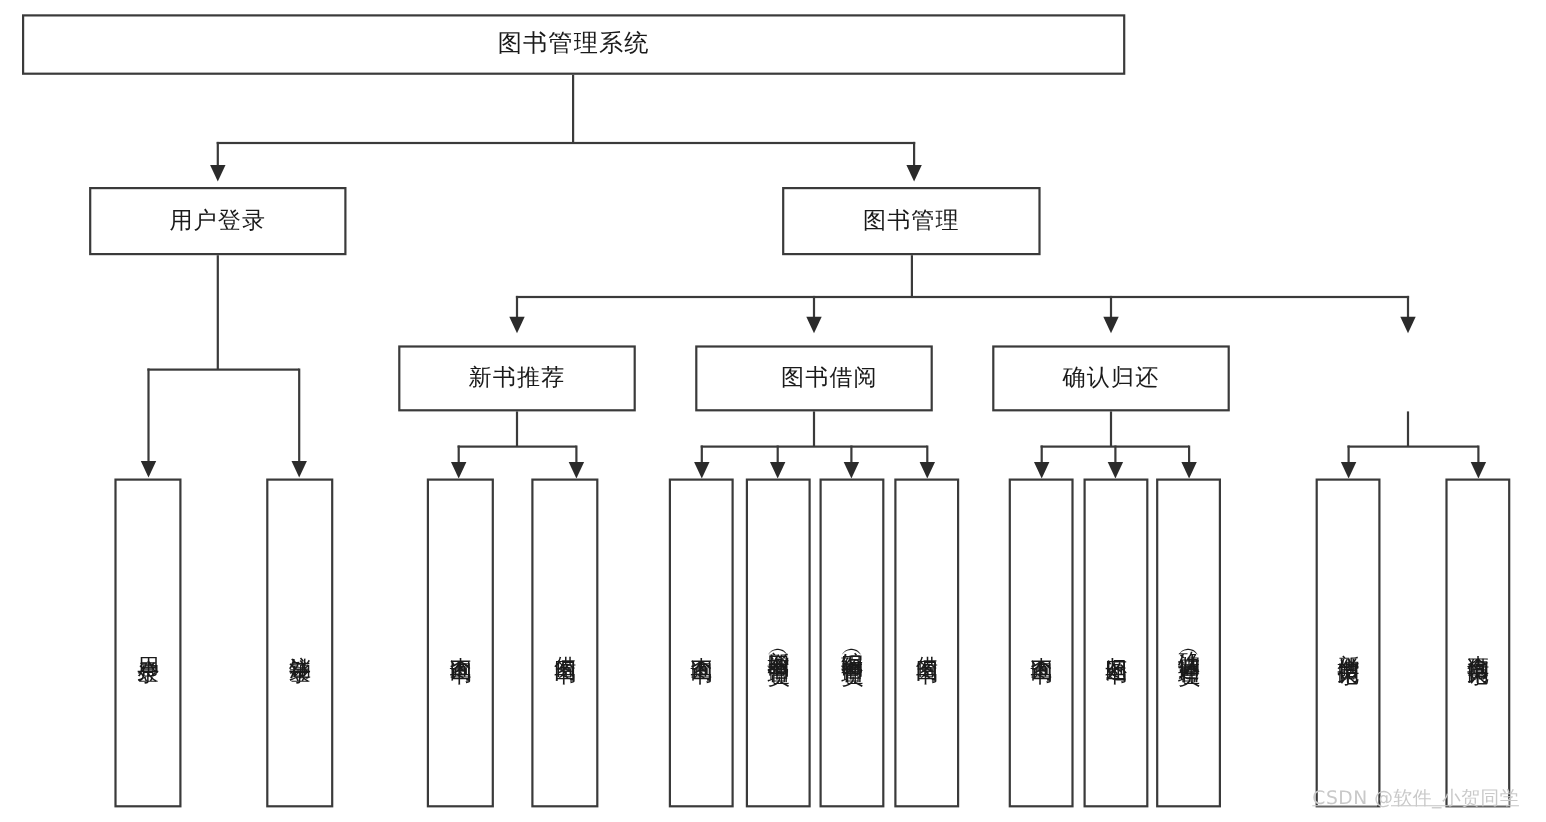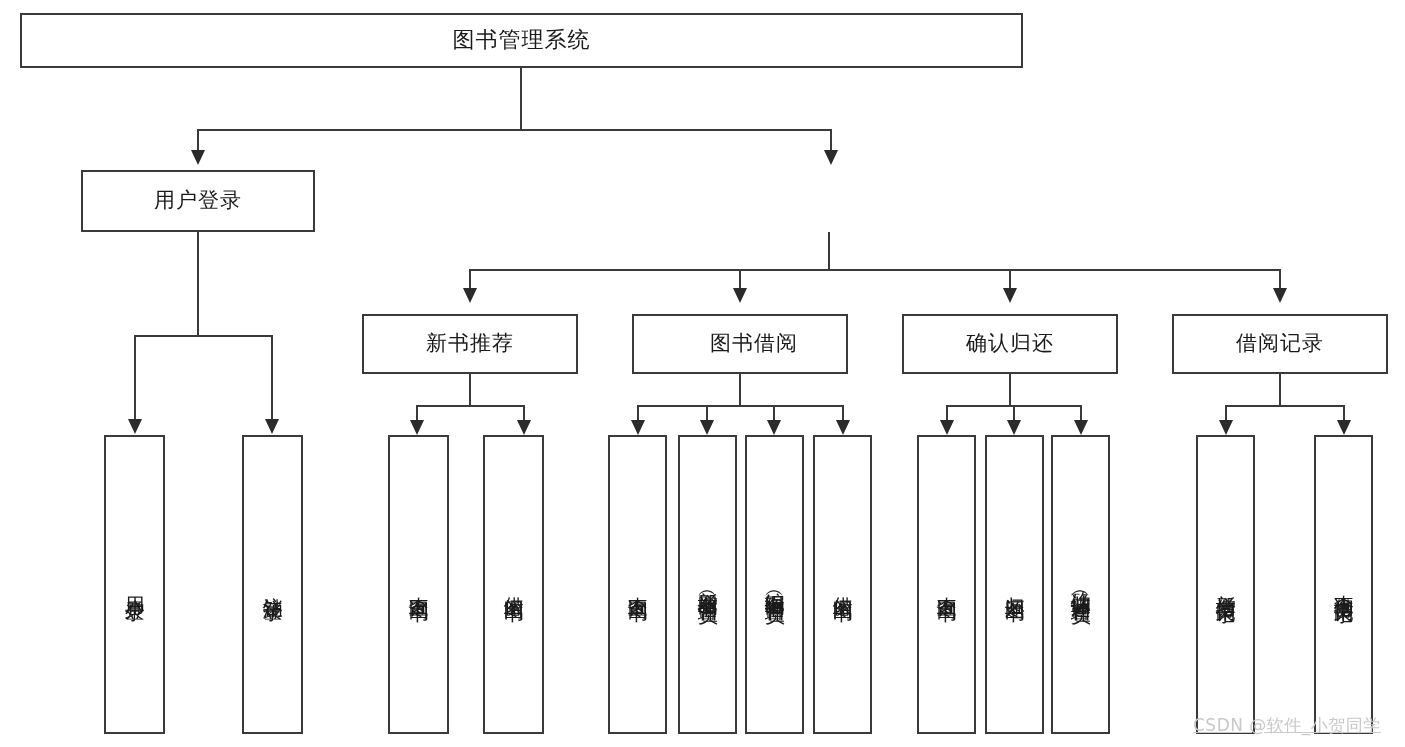--- a/index.html
+++ b/index.html
@@ -42,20 +42,21 @@
 
   <div class="line hline" style="left:197px;top:129px;width:635px;"></div>
 
   <div class="line vline" style="left:197px;top:129px;height:22px;"></div>
   <div class="arrow" style="left:191px;top:150px;"></div>
   <div class="line vline" style="left:830px;top:129px;height:22px;"></div>
   <div class="arrow" style="left:824px;top:150px;"></div>
 
   <div class="node h-node" style="left:81px;top:170px;width:234px;height:62px;">用户登录</div>
 
+  <div class="node h-node" style="left:711px;top:170px;width:235px;height:62px;">图书管理</div>
 
   <div class="line vline" style="left:197px;top:232px;height:104px;"></div>
   <div class="line hline" style="left:134px;top:335px;width:138px;"></div>
   <div class="line vline" style="left:134px;top:335px;height:85px;"></div>
   <div class="arrow" style="left:128px;top:419px;"></div>
   <div class="line vline" style="left:271px;top:335px;height:85px;"></div>
   <div class="arrow" style="left:265px;top:419px;"></div>
 
   <div class="line vline" style="left:828px;top:232px;height:38px;"></div>
   <div class="line hline" style="left:469px;top:269px;width:812px;"></div>
@@ -64,21 +65,20 @@
   <div class="line vline" style="left:739px;top:269px;height:20px;"></div>
   <div class="arrow" style="left:733px;top:288px;"></div>
   <div class="line vline" style="left:1009px;top:269px;height:20px;"></div>
   <div class="arrow" style="left:1003px;top:288px;"></div>
   <div class="line vline" style="left:1279px;top:269px;height:20px;"></div>
   <div class="arrow" style="left:1273px;top:288px;"></div>
 
   <div class="node h-node" style="left:362px;top:314px;width:216px;height:60px;">新书推荐</div>
   <div class="node h-node" style="left:632px;top:314px;width:216px;height:60px;padding-left:28px;">图书借阅</div>
   <div class="node h-node" style="left:902px;top:314px;width:216px;height:60px;">确认归还</div>
-  <div class="node h-node" style="left:1172px;top:314px;width:216px;height:60px;">借阅记录</div>
 
   <div class="line vline" style="left:469px;top:374px;height:32px;"></div>
   <div class="line hline" style="left:416px;top:405px;width:108px;"></div>
   <div class="line vline" style="left:416px;top:405px;height:16px;"></div>
   <div class="arrow" style="left:410px;top:420px;"></div>
   <div class="line vline" style="left:523px;top:405px;height:16px;"></div>
   <div class="arrow" style="left:517px;top:420px;"></div>
 
   <div class="line vline" style="left:739px;top:374px;height:32px;"></div>
   <div class="line hline" style="left:637px;top:405px;width:206px;"></div>

